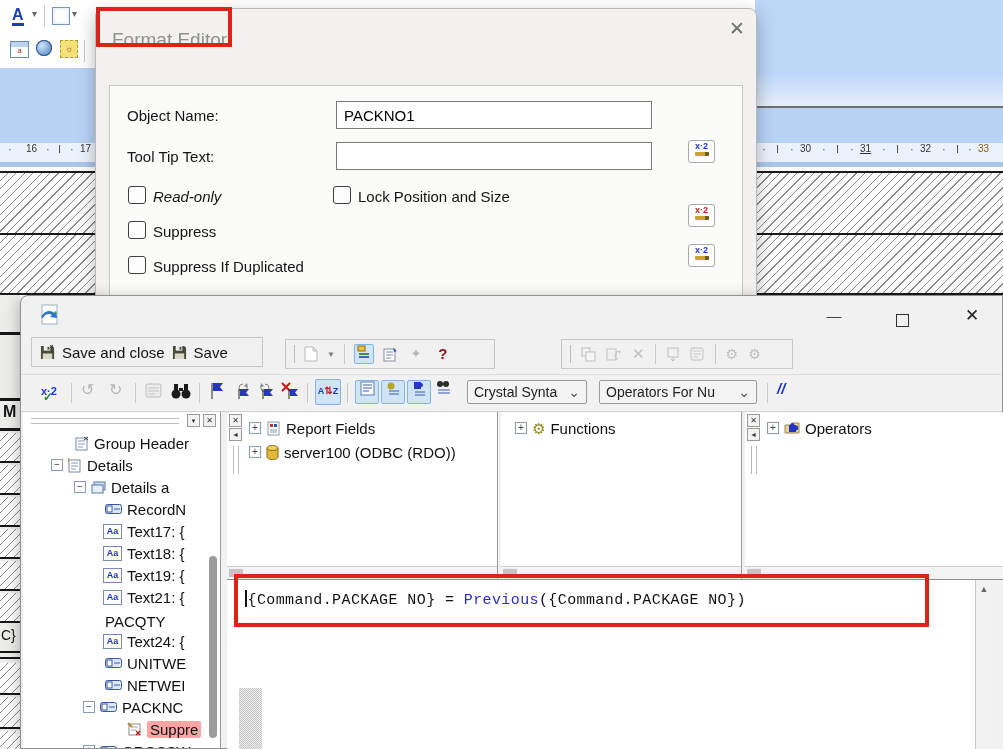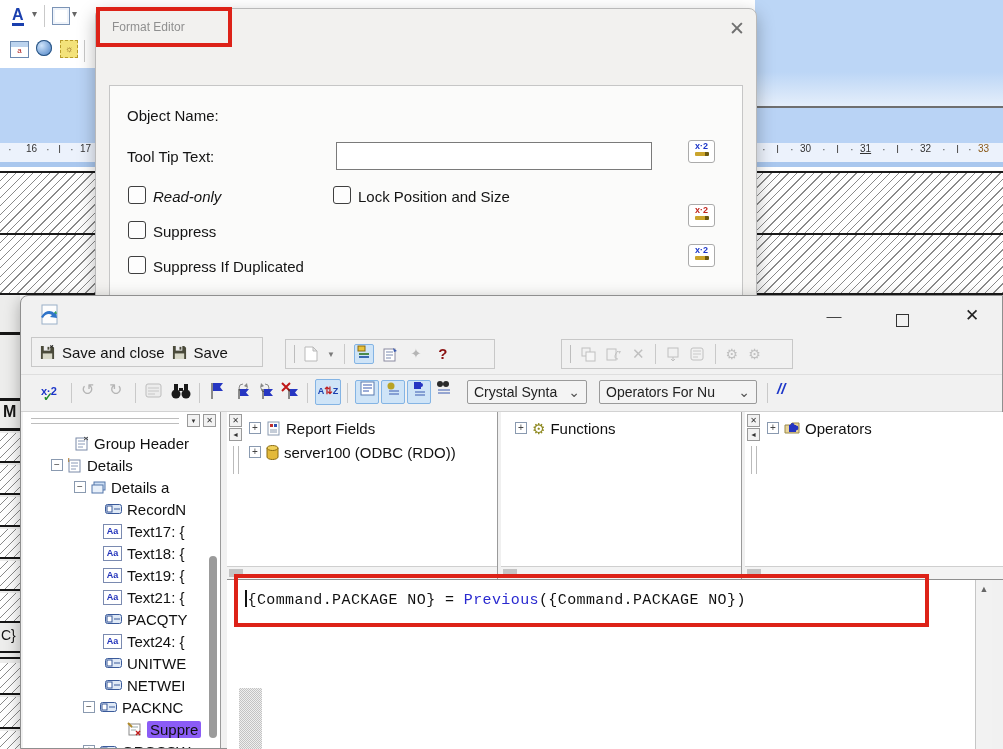--- a/index.html
+++ b/index.html
@@ -16,21 +16,21 @@
   .icon{display:inline-block;vertical-align:middle;}
   .graybtn{color:#b5b5b5;}
   .togglesel{background:#cfe4f7;border:1px solid #84b4e4;border-radius:2px;}
   .minibtn{position:absolute;width:13px;height:13px;border:1px solid #9a9a9a;background:#f2f2f2;
            font-size:8px;line-height:12px;text-align:center;color:#333;box-sizing:border-box;}
   .plusbox{display:inline-block;width:12px;height:12px;border:1px solid #8a9ab0;background:#fff;
            font-size:10px;line-height:10px;text-align:center;color:#444;box-sizing:border-box;}
   
   #fmt-dialog{left:95px;top:8px;width:660px;height:287px;background:#f2f1ef;
               border:1px solid #b9b9b9;border-radius:8px 8px 0 0;box-shadow:0 6px 18px rgba(0,0,0,.28);z-index:2;}
-  #fmt-dialog .title{position:absolute;left:16px;top:11px;font-size:12px;color:#8f8f8f;}
+  #fmt-dialog .title{position:absolute;left:16px;top:20px;font-size:19px;color:#8f8f8f;}
   .redbox{border:4px solid #dd2218;z-index:30;pointer-events:none;}
   .tabs{position:absolute;left:13px;top:48px;display:flex;align-items:flex-end;font-size:15px;}
   .tab{padding:5px 11px;border:1px solid transparent;color:#111;}
   .tab.sel{background:#fcfcfb;border:1px solid #bcbcbc;border-bottom:1px solid #fcfcfb;margin-bottom:-1px;}
   .tabpanel{position:absolute;left:13px;top:76px;width:632px;height:211px;background:#fbfbfa;border:1px solid #c6c6c6;}
   .flabel{position:absolute;font-size:15px;color:#141414;}
   .finput{position:absolute;width:300px;height:26px;border:1px solid #7a7a7a;background:#fff;
           font-family:"Liberation Sans",sans-serif;font-size:15px;padding:0 7px;}
   .cbox{position:absolute;width:16px;height:16px;border:1.5px solid #3f3f3f;border-radius:3px;background:#fdfdfd;}
   .x2btn{position:absolute;width:27px;height:23px;border:1px solid #ababab;border-radius:3px;background:#fff;
@@ -45,21 +45,21 @@
   .tb{position:absolute;left:0;width:100%;background:#f1f1f1;}
   .groupbox{position:absolute;height:30px;border:1px solid #c8c8c8;display:flex;align-items:center;gap:7px;padding:0 8px;box-sizing:border-box;}
   .tblabel{font-size:15px;color:#141414;}
   .ticon18{width:18px;height:18px;display:inline-block;text-align:center;line-height:18px;}
   .combo{position:absolute;height:24px;border:1px solid #9a9a9a;background:#f4f4f4;font-size:14px;color:#222;
          display:flex;align-items:center;justify-content:space-between;padding:0 6px;box-sizing:border-box;border-radius:2px;}
   
   #dock{position:absolute;left:2px;top:116px;width:198px;height:336px;background:#fff;border-right:1px solid #9a9a9a;box-sizing:border-box;overflow:hidden;}
   .trow{position:absolute;height:22px;font-size:15px;white-space:nowrap;display:flex;align-items:center;gap:5px;}
   .tlabel{color:#101010;}
-  .sel-item{background:#8b5cf6;border-radius:2px;padding:0 3px;}
+  .sel-item{background:#fca5a5;border-radius:2px;padding:0 3px;}
   .pane{position:absolute;top:116px;height:167px;background:#fff;box-sizing:border-box;overflow:hidden;}
   .pane-div{position:absolute;top:116px;height:167px;width:4px;border-left:1px solid #9a9a9a;border-right:1px solid #9a9a9a;background:#f0f0f0;}
   .prow{position:absolute;height:22px;font-size:15px;display:flex;align-items:center;gap:5px;white-space:nowrap;}
   .hscroll{position:absolute;bottom:0;height:12px;background:#f3f3f3;border-top:1px solid #cfcfcf;}
   .hthumb{position:absolute;left:2px;top:2px;width:14px;height:8px;background:#c4c4c4;}
   #editor{position:absolute;left:206px;top:283px;width:777px;height:171px;background:#fff;border-top:1px solid #8f8f8f;box-sizing:border-box;}
   .formula{position:absolute;left:18px;top:10px;font-family:"Liberation Mono","DejaVu Sans Mono",monospace;
            font-size:15px;letter-spacing:.4px;color:#111;white-space:nowrap;}
   .kw{color:#2a2ad0;}
   .caret{display:inline-block;width:1.5px;height:17px;background:#111;vertical-align:-3px;margin-right:1px;}
@@ -147,20 +147,21 @@
     <div class="abs hatch" style="left:0;top:436px;width:20px;height:20px;"></div>
   </div>
 
   <div id="fmt-dialog" class="abs">
     <div class="title">Format Editor</div>
     <div class="abs" style="left:626px;top:8px;font-size:19px;color:#707070;width:30px;text-align:center;">✕</div>
 
     <div class="tabpanel"></div>
 
     <div class="flabel" style="left:31px;top:98px;">Object Name:</div>
+    <input class="finput" style="left: 240px; top: 92px;" value="PACKNO1">
     <div class="flabel" style="left:31px;top:139px;">Tool Tip Text:</div>
     <input class="finput" style="left: 240px; top: 133px;" value="">
 
     <div class="x2btn" style="left:592px;top:131px;">
       <span class="x2t" style="color:#1c36c8;">x·2</span>
       <span class="pencil"></span>
     </div>
 
     <div class="cbox" style="left:32px;top:177px;"></div>
     <div class="flabel" style="left:57px;top:179px;font-style:italic;">Read-only</div>
@@ -394,21 +395,21 @@
         <span class="tlabel">Text18: {</span>
       </div>
       <div class="trow" style="left:80px;top:152px;">
         <span class="icon" style="width:17px;height:13px;border:1px solid #7a8ab0;background:#fff;font-size:9px;line-height:12px;text-align:center;color:#2233bb;font-weight:bold;">Aa</span>
         <span class="tlabel">Text19: {</span>
       </div>
       <div class="trow" style="left:80px;top:174px;">
         <span class="icon" style="width:17px;height:13px;border:1px solid #7a8ab0;background:#fff;font-size:9px;line-height:12px;text-align:center;color:#2233bb;font-weight:bold;">Aa</span>
         <span class="tlabel">Text21: {</span>
       </div>
-      <div class="trow" style="left:82px;top:196px;">
+      <div class="trow" style="left:82px;top:196px;flex-direction:column;">
         <svg class="icon" width="17" height="10" viewBox="0 0 17 10">
             <rect x="0.5" y="0.5" width="16" height="9" rx="2" fill="#dfe9f6" stroke="#3a5a9a"></rect>
             <rect x="2" y="2" width="5" height="6" fill="#fff" stroke="#3a5a9a"></rect>
             <path d="M9 5h6" stroke="#3a5a9a"></path>
           </svg>
         <span class="tlabel">PACQTY</span>
       </div>
       <div class="trow" style="left:80px;top:218px;">
         <span class="icon" style="width:17px;height:13px;border:1px solid #7a8ab0;background:#fff;font-size:9px;line-height:12px;text-align:center;color:#2233bb;font-weight:bold;">Aa</span>
         <span class="tlabel">Text24: {</span>

